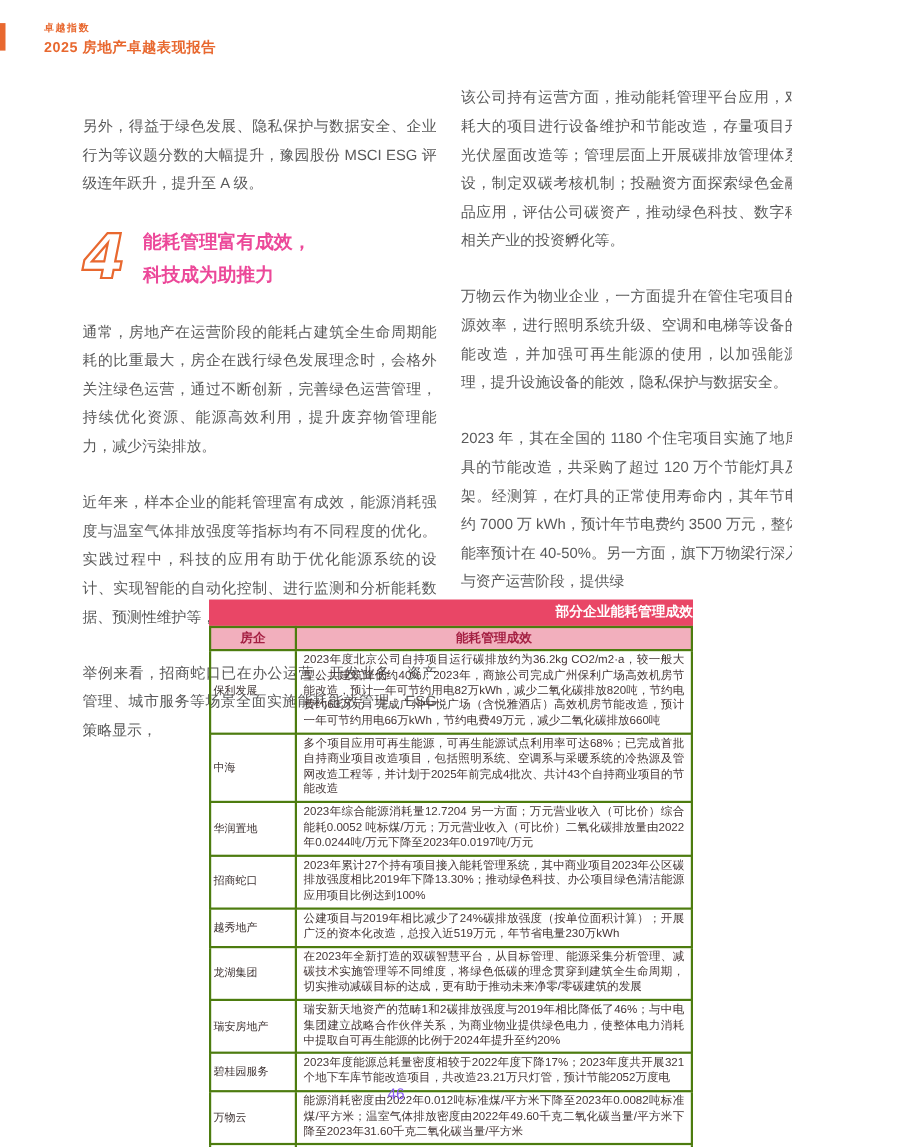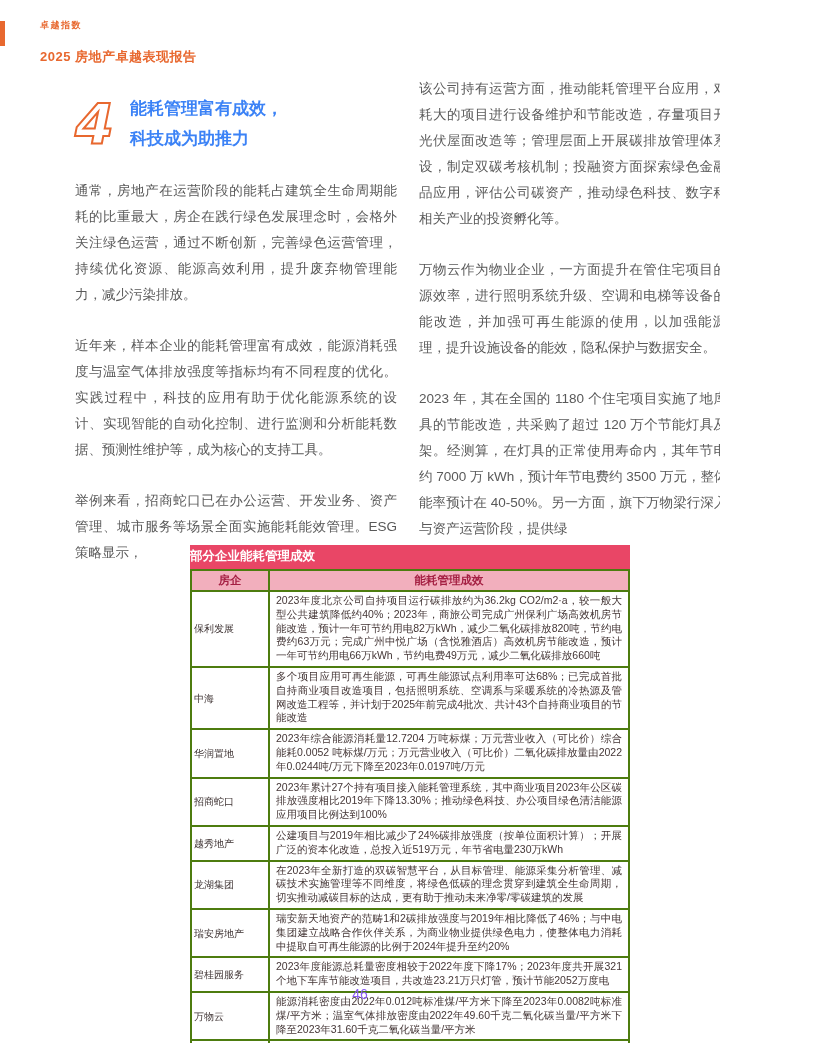--- a/index.html
+++ b/index.html
@@ -5,42 +5,42 @@
   html,body { margin:0; padding:0; background:#ffffff; }
   .page {
     position:relative; width:720px; height:1043px; background:#ffffff;
     font-family:"Liberation Sans","DejaVu Sans",sans-serif; overflow:hidden;
   }
 
   
   .brand-bar { position:absolute; left:0; top:21px; width:5px; height:25px; background:#E8682F; }
   .brand { position:absolute; left:40px; top:19px; color:#E8682F; }
   .brand-line1 { font-size:9px; font-weight:bold; letter-spacing:1.5px; }
-  .brand-line2 { font-size:13px; font-weight:bold; margin-top:16px; letter-spacing:0.5px; }
+  .brand-line2 { font-size:13px; font-weight:bold; margin-top:2px; letter-spacing:0.5px; }
 
   
   .col { position:absolute; width:322px; font-size:13.5px; line-height:26px;
          color:#595959; text-align:justify; }
   .col-left  { left:75px;  top:86px; }
   .col-right { left:419px; top:60px; }
   .col p { margin:16px 0 25px 0; }
 
   
   .section { display:flex; align-items:flex-start; margin:8px 0 24px 0; }
   .section-number {
     font-family:"DejaVu Sans",sans-serif; font-size:56px; font-weight:bold; font-style:italic;
     line-height:56px; margin-right:16px; margin-top:2px;
     color:transparent; -webkit-text-stroke:2px #E8682F;
   }
-  .section-title { color:#3b82f6; font-weight:bold; font-size:17px; line-height:30px; text-align:left; }
+  .section-title { color:#ec4899; font-weight:bold; font-size:17px; line-height:30px; text-align:left; }
 
   
   .table-wrap { position:absolute; left:190px; top:545px; width:440px; }
   .table-title {
-    background:#E94666; color:#ffffff; font-weight:bold; text-align:left;
+    background:#E94666; color:#ffffff; font-weight:bold; text-align:right;
     font-size:12.5px; padding:3px 0 4px 0;
   }
   table.energy { width:100%; border-collapse:collapse; table-layout:fixed; }
   table.energy th, table.energy td { border:2px solid #4d7c0f; }
   table.energy thead th {
     background:#F2AFBD; color:#A41F42; font-weight:bold; font-size:11.5px; padding:2px 4px;
   }
   th.col-company, td.company { width:68px; }
   table.energy tbody td.company {
     text-align:left; vertical-align:middle; font-size:10px; color:#3f3434;
@@ -59,20 +59,21 @@
 
 <div class="page">
 
   <div class="brand-bar"></div>
   <div class="brand">
     <div class="brand-line1">卓越指数</div>
     <div class="brand-line2">2025 房地产卓越表现报告</div>
   </div>
 
   <div class="col col-left">
+    <p>另外，得益于绿色发展、隐私保护与数据安全、企业行为等议题分数的大幅提升，豫园股份 MSCI ESG 评级连年跃升，提升至 A 级。</p>
     <div class="section">
       <div class="section-number">4</div>
       <div class="section-title">
         <div>能耗管理富有成效，</div>
         <div>科技成为助推力</div>
       </div>
     </div>
     <p>通常，房地产在运营阶段的能耗占建筑全生命周期能耗的比重最大，房企在践行绿色发展理念时，会格外关注绿色运营，通过不断创新，完善绿色运营管理，持续优化资源、能源高效利用，提升废弃物管理能力，减少污染排放。</p>
     <p>近年来，样本企业的能耗管理富有成效，能源消耗强度与温室气体排放强度等指标均有不同程度的优化。实践过程中，科技的应用有助于优化能源系统的设计、实现智能的自动化控制、进行监测和分析能耗数据、预测性维护等，成为核心的支持工具。</p>
     <p>举例来看，招商蛇口已在办公运营、开发业务、资产管理、城市服务等场景全面实施能耗能效管理。ESG 策略显示，</p>
@@ -97,21 +98,21 @@
         <tr>
           <td class="company">保利发展</td>
           <td class="detail">2023年度北京公司自持项目运行碳排放约为36.2kg CO2/m2·a，较一般大型公共建筑降低约40%；2023年，商旅公司完成广州保利广场高效机房节能改造，预计一年可节约用电82万kWh，减少二氧化碳排放820吨，节约电费约63万元；完成广州中悦广场（含悦雅酒店）高效机房节能改造，预计一年可节约用电66万kWh，节约电费49万元，减少二氧化碳排放660吨</td>
         </tr>
         <tr>
           <td class="company">中海</td>
           <td class="detail">多个项目应用可再生能源，可再生能源试点利用率可达68%；已完成首批自持商业项目改造项目，包括照明系统、空调系与采暖系统的冷热源及管网改造工程等，并计划于2025年前完成4批次、共计43个自持商业项目的节能改造</td>
         </tr>
         <tr>
           <td class="company">华润置地</td>
-          <td class="detail">2023年综合能源消耗量12.7204 万吨标煤；万元营业收入（可比价）综合能耗0.0052 吨标煤/万元；万元营业收入（可比价）二氧化碳排放量由2022年0.0244吨/万元下降至2023年0.0197吨/万元</td>
+          <td class="detail">2023年综合能源消耗量12.7204 另一方面；万元营业收入（可比价）综合能耗0.0052 吨标煤/万元；万元营业收入（可比价）二氧化碳排放量由2022年0.0244吨/万元下降至2023年0.0197吨/万元</td>
         </tr>
         <tr>
           <td class="company">招商蛇口</td>
           <td class="detail">2023年累计27个持有项目接入能耗管理系统，其中商业项目2023年公区碳排放强度相比2019年下降13.30%；推动绿色科技、办公项目绿色清洁能源应用项目比例达到100%</td>
         </tr>
         <tr>
           <td class="company">越秀地产</td>
           <td class="detail">公建项目与2019年相比减少了24%碳排放强度（按单位面积计算）；开展广泛的资本化改造，总投入近519万元，年节省电量230万kWh</td>
         </tr>
         <tr>

